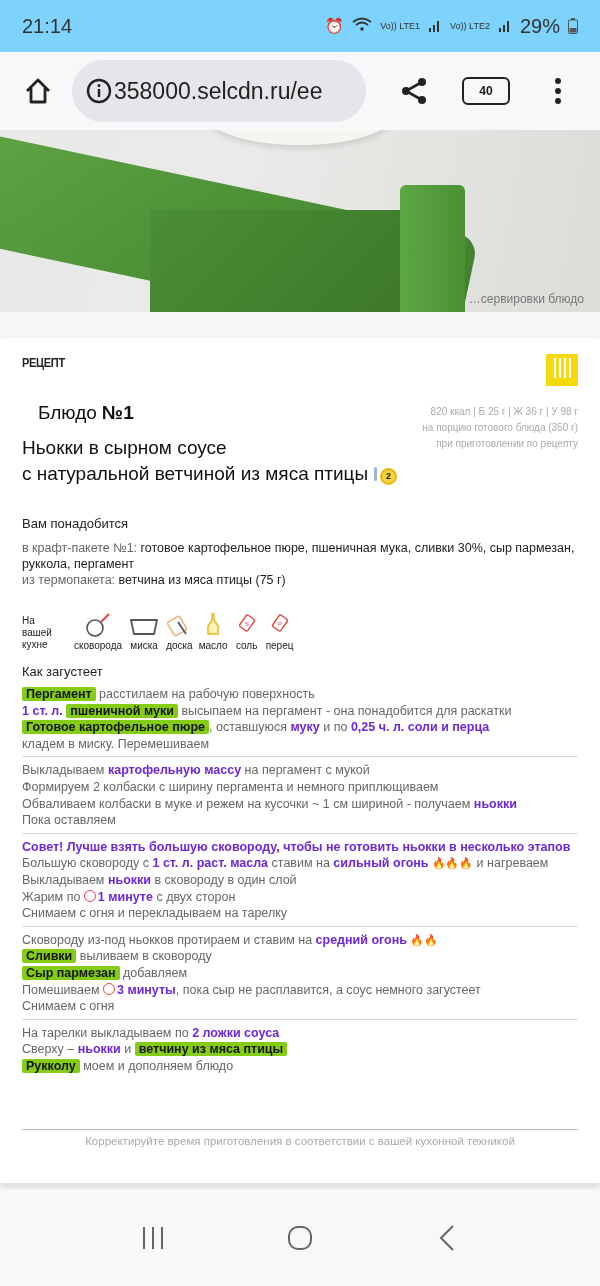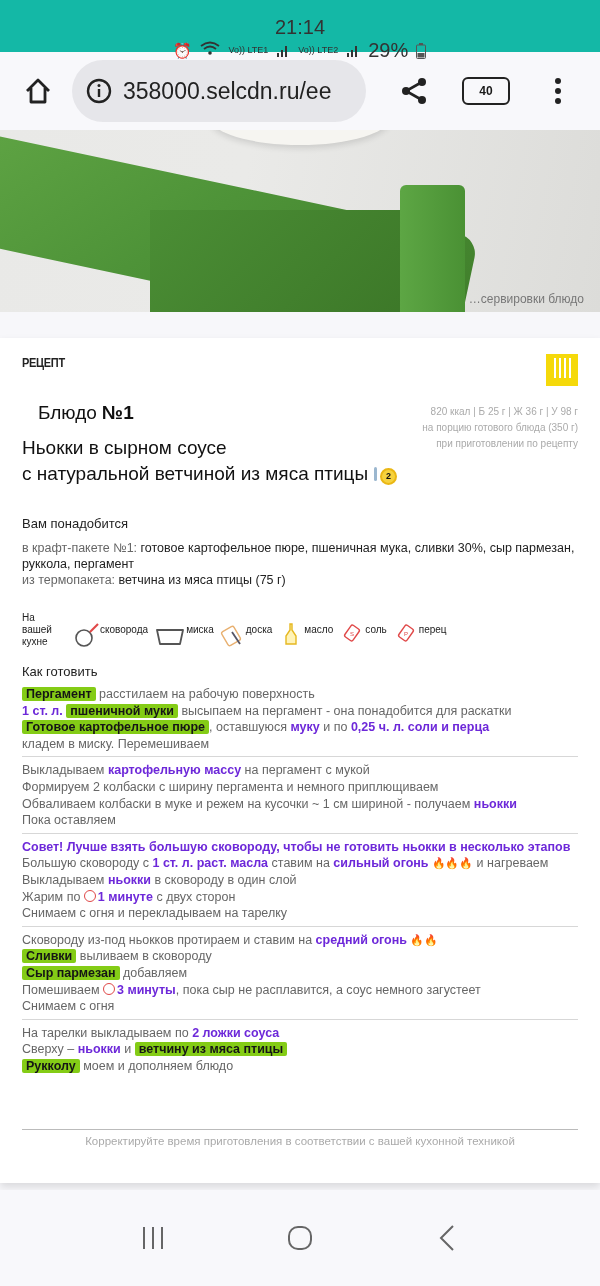--- a/index.html
+++ b/index.html
@@ -1,24 +1,24 @@
 <!DOCTYPE html>
 <html><head>
 <meta charset="utf-8">
 <style>
   * { box-sizing: border-box; margin: 0; padding: 0; }
   html, body { width: 600px; height: 1286px; overflow: hidden; background: #f7f7fa; font-family: "Liberation Sans", sans-serif; color: #1a1a1a; }
-  .statusbar { height: 52px; background: #14b8a6; display: flex; align-items: center; padding: 16px 22px; justify-content: space-between; flex-direction: column; }
+  .statusbar { height: 52px; background: #7dd3fc; display: flex; align-items: center; padding: 4px 22px; justify-content: space-between; }
   .statusbar .time { font-size: 20px; color: #333; }
   .statusbar .right { display: flex; align-items: center; gap: 8px; font-size: 20px; color: #333; }
   .sb-icon { font-size: 15px; color: #333; }
   .sb-small { font-size: 9px; line-height: 9px; display: inline-block; text-align: center; color: #333; }
   .toolbar { height: 78px; background: #f8f8fb; display: flex; align-items: center; padding: 0 14px; gap: 10px; }
   .tb-btn { width: 48px; height: 48px; display: flex; align-items: center; justify-content: center; }
-  .urlbar { flex: 0 0 294px; height: 62px; border-radius: 31px; background: #e6e6ea; display: flex; align-items: center; padding: 0 14px; gap: 11px; overflow: hidden; }
+  .urlbar { flex: 0 0 294px; height: 62px; border-radius: 31px; background: #e6e6ea; display: flex; align-items: center; padding: 0 14px; gap: 2px; overflow: hidden; }
   .urlbar .url { font-size: 23px; color: #222; white-space: nowrap; overflow: hidden; }
   .tabcount { width: 48px; height: 28px; border: 2.5px solid #222; border-radius: 6px; display: flex; align-items: center; justify-content: center; font-size: 12px; font-weight: bold; }
   .hero { height: 182px; position: relative; overflow: hidden; background: linear-gradient(100deg, #e9e9e7 0%, #eaeae8 40%, #dcdcd9 100%); }
   .napkin { position: absolute; background: linear-gradient(135deg, #5fa444 0%, #4e9338 45%, #3f7d2a 100%); }
   .plate { position: absolute; left: 210px; top: -40px; width: 180px; height: 55px; border-radius: 50%; background: #f6f5f1; box-shadow: 0 3px 6px rgba(0,0,0,.12); }
   .hero-caption { position: absolute; right: 16px; bottom: 6px; font-size: 12px; color: #777; }
   .card { position: absolute; left: 0; top: 338px; width: 600px; height: 845px; background: #fff; box-shadow: 0 4px 8px rgba(0,0,0,.12); padding: 0 22px; }
   .label-recipe { position: absolute; left: 22px; top: 18px; font-size: 11px; font-weight: bold; letter-spacing: -0.3px; color: #222; transform: scaleY(1.2); }
   .logo { position: absolute; right: 22px; top: 16px; width: 32px; height: 32px; background: #f5d90a; }
   .logo i { position: absolute; top: 4px; width: 2px; height: 20px; background: #fff; }
@@ -26,21 +26,21 @@
   .dish-no b { font-weight: bold; }
   .dish-title { position: absolute; left: 22px; top: 97px; font-size: 19px; line-height: 26px; color: #111; }
   .nutri { position: absolute; right: 22px; top: 66px; text-align: right; font-size: 10px; line-height: 16px; color: #aaa; }
   .spoon { display: inline-block; width: 3px; height: 14px; background: #9bb7cf; border-radius: 2px; margin-left: 6px; vertical-align: -1px; }
   .persons { display: inline-flex; width: 17px; height: 17px; border-radius: 50%; background: #f6d23e; border: 2px solid #eab714; font-size: 9px; font-weight: bold; align-items: center; justify-content: center; vertical-align: 1px; margin-left: 3px; }
   .need-title { position: absolute; left: 22px; top: 178px; font-size: 13px; color: #222; }
   .need-text { position: absolute; left: 22px; top: 202px; width: 556px; font-size: 12.5px; line-height: 16px; color: #666; }
   .need-text .dark { color: #222; }
   .tools { position: absolute; left: 22px; top: 254px; display: flex; align-items: flex-end; gap: 6px; margin-top: 20px; }
   .tools .kitchen { font-size: 10px; line-height: 12px; color: #222; margin-right: 4px; }
-  .tool { display: flex; flex-direction: row; }
+  .tool { display: flex; flex-direction: column; align-items: center; }
   .tool svg { width: 26px; height: 26px; }
   .tool span { font-size: 10px; color: #222; margin-top: 2px; }
   .howto-title { position: absolute; left: 22px; top: 326px; font-size: 13px; color: #222; }
   .steps { position: absolute; left: 22px; top: 347px; width: 556px; }
   .step { border-bottom: 1.5px solid #d7d7d7; padding: 1px 0 4px; margin-bottom: 4px; }
   .step:last-child { border-bottom: none; }
   .line { font-size: 12.5px; line-height: 16.6px; color: #666; white-space: nowrap; }
   .line b { color: #6d28d9; font-weight: bold; }
   .hl { background: #84cc16; color: #151515; font-weight: bold; padding: 0 4px; border-radius: 2px; }
   .fire { color: #f07a1a; font-size: 11px; }
@@ -192,21 +192,21 @@
     </div>
     <div class="tool">
       <svg viewBox="0 0 26 26">
           <rect x="8" y="4" width="10" height="14" rx="2" transform="rotate(35 13 11)" stroke="#e04848" stroke-width="1.4" fill="none"></rect>
           <text x="11" y="14" font-size="6" fill="#e04848">P</text>
         </svg>
       <span>перец</span>
     </div>
   </div>
 
-  <div class="howto-title">Как готовить</div>
+  <div class="howto-title">Как загустеет</div>
 
   <div class="steps">
     <div class="step">
       <div class="line"><span class="hl">Пергамент</span><span> расстилаем на рабочую поверхность</span></div>
       <div class="line"><b>1 ст. л. </b><span class="hl">пшеничной муки</span><span> высыпаем на пергамент - она понадобится для раскатки</span></div>
       <div class="line"><span class="hl">Готовое картофельное пюре</span><span>, оставшуюся </span><b>муку</b><span> и по </span><b>0,25 ч. л. соли и перца</b></div>
       <div class="line">кладем в миску. Перемешиваем</div>
     </div>
     <div class="step">
       <div class="line"><span>Выкладываем </span><b>картофельную массу</b><span> на пергамент с мукой</span></div>

